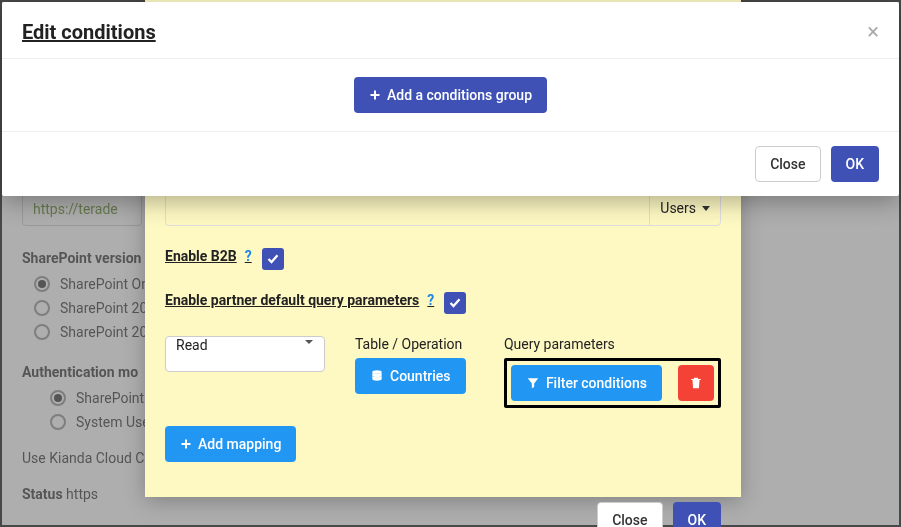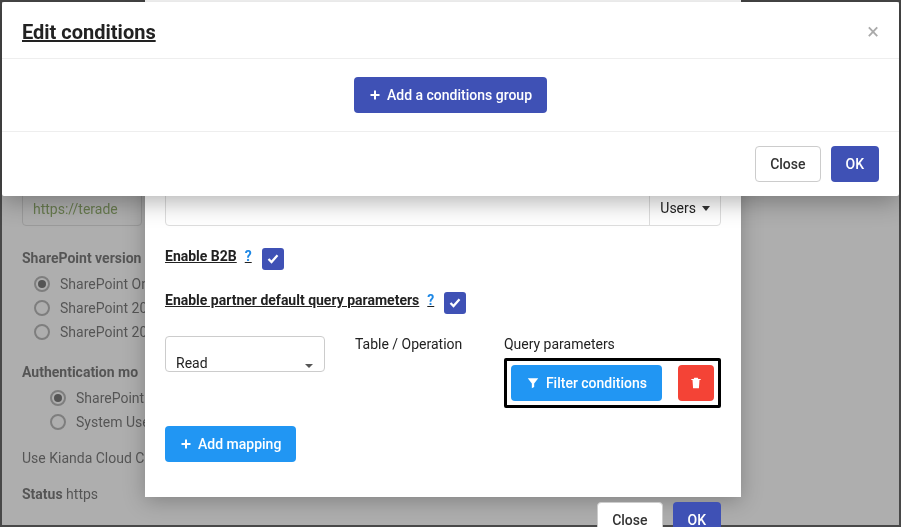--- a/index.html
+++ b/index.html
@@ -63,21 +63,21 @@
   }
   .bg-status { margin-top: 20px; }
 
   
   .inner-modal {
     position: absolute;
     top: 0;
     left: 145px;
     width: 596px;
     bottom: 30px;
-    background: #ffffff;
+    background: #fef9c3;
     box-shadow: 0 4px 20px rgba(0,0,0,0.25);
     padding: 0 20px 16px 20px;
   }
   .inner-body {
     padding-top: 190px;
   }
   .users-dd-row {
     display: flex;
     align-items: center;
     border: 1px solid #ddd;
@@ -132,21 +132,21 @@
   }
   .col { flex: 0 0 auto; }
   .col-label { margin-bottom: 6px; color: #222; }
   .select {
     width: 160px;
     height: 36px;
     border: 1px solid #ccc;
     border-radius: 4px;
     padding: 0 10px;
     display: flex;
-    align-items: flex-end;
+    align-items: flex-start;
     justify-content: space-between;
     cursor: pointer;
     background: #fff;
   }
   .select .chev {
     width: 10px; height: 10px;
   }
   .btn {
     display: inline-flex;
     align-items: center;
@@ -301,20 +301,28 @@
         <div class="select">
           <span>Read</span>
           <svg class="chev" viewBox="0 0 10 10">
               <path fill="#555" d="M1 3 L5 7 L9 3 Z"></path>
             </svg>
         </div>
       </div>
 
       <div class="col">
         <div class="col-label">Table / Operation</div>
+        <div class="btn btn-blue">
+          <svg width="14" height="14" viewBox="0 0 24 24">
+            <ellipse cx="12" cy="5" rx="8" ry="3" fill="#fff"></ellipse>
+            <path fill="#fff" d="M4 5v6c0 1.7 3.6 3 8 3s8-1.3 8-3V5c0 1.7-3.6 3-8 3S4 6.7 4 5z"></path>
+            <path fill="#fff" d="M4 11v6c0 1.7 3.6 3 8 3s8-1.3 8-3v-6c0 1.7-3.6 3-8 3s-8-1.3-8-3z"></path>
+          </svg>
+          <span>Countries</span>
+        </div>
       </div>
 
       <div class="col qp-col">
         <div class="col-label">Query parameters</div>
         <div class="qp-box">
           <div class="btn btn-blue">
             <svg width="14" height="14" viewBox="0 0 24 24">
               <path fill="#fff" d="M3 4h18l-7 9v6l-4 2v-8L3 4z"></path>
             </svg>
             <span>Filter conditions</span>

